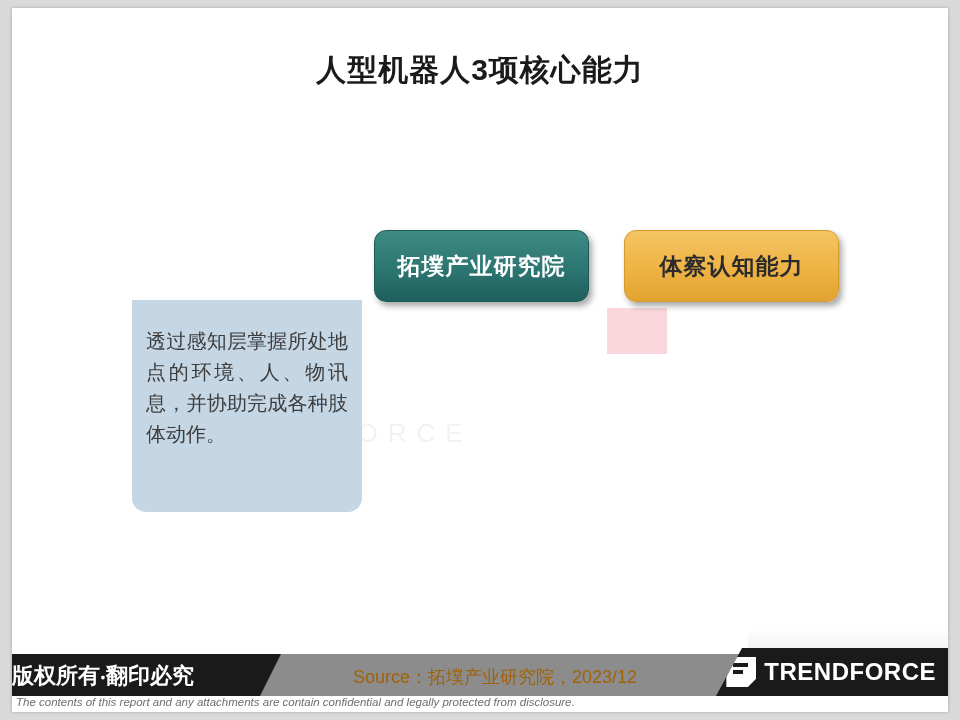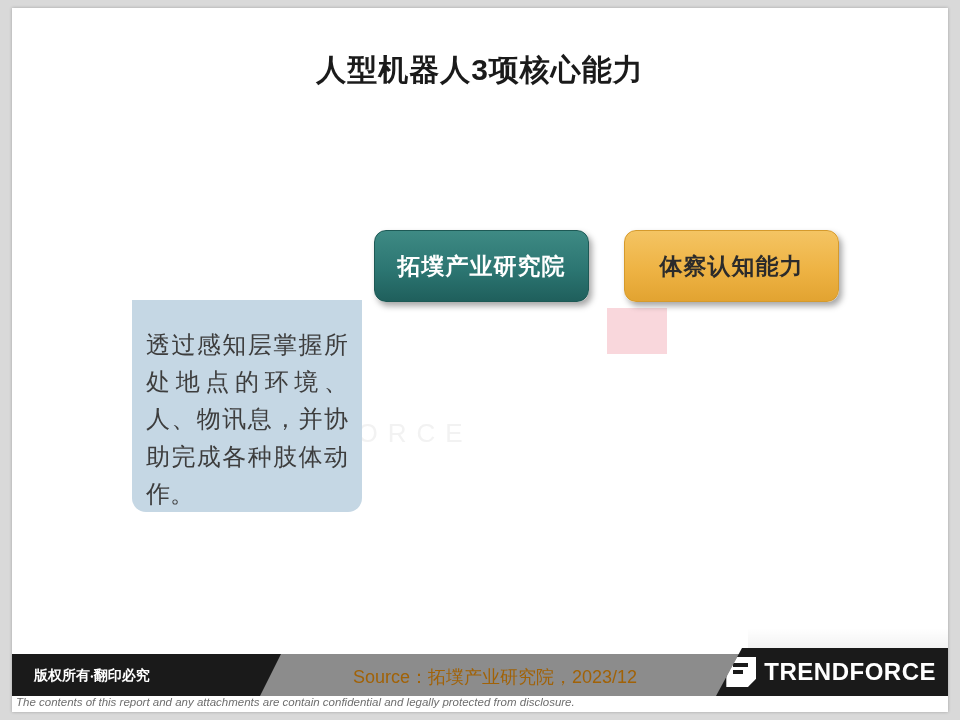--- a/index.html
+++ b/index.html
@@ -75,21 +75,21 @@
   .col {
     position: absolute;
     top: 292px;
     width: 230px;
     height: 212px;
     box-sizing: border-box;
     border-radius: 0 0 14px 14px;
     padding: 26px 14px 10px 14px;
   }
   .col-body {
-    font-size: 24px;
+    font-size: 20px;
     line-height: 1.55;
     color: #3d3d3d;
     text-align: justify;
     text-justify: inter-ideograph;
   }
   .col1 { left: 120px; background: #c5d7e4; }
   .col2 { left: 370px; background: #d5e3d3; }
   .col3 { left: 620px; background: #f7e0b4; }
 
   .cap {
@@ -135,25 +135,24 @@
     background: #8c8c8c;
   }
   .copyright-tab {
     position: absolute;
     left: 0;
     top: 646px;
     width: 248px;
     height: 42px;
     background: #1a1a1a;
     color: #ffffff;
-    font-size: 14px;
-    font-weight: bold;
-    display: flex;
-    align-items: center;
-    padding-left: 22px;
+    font-size: 22px;
+    font-weight: bold;
+    display: flex;
+    align-items: center;
     box-sizing: border-box;
   }
   .copyright-tab::after {
     content: "";
     position: absolute;
     right: -21px;
     top: 0;
     width: 0;
     height: 0;
     border-style: solid;

